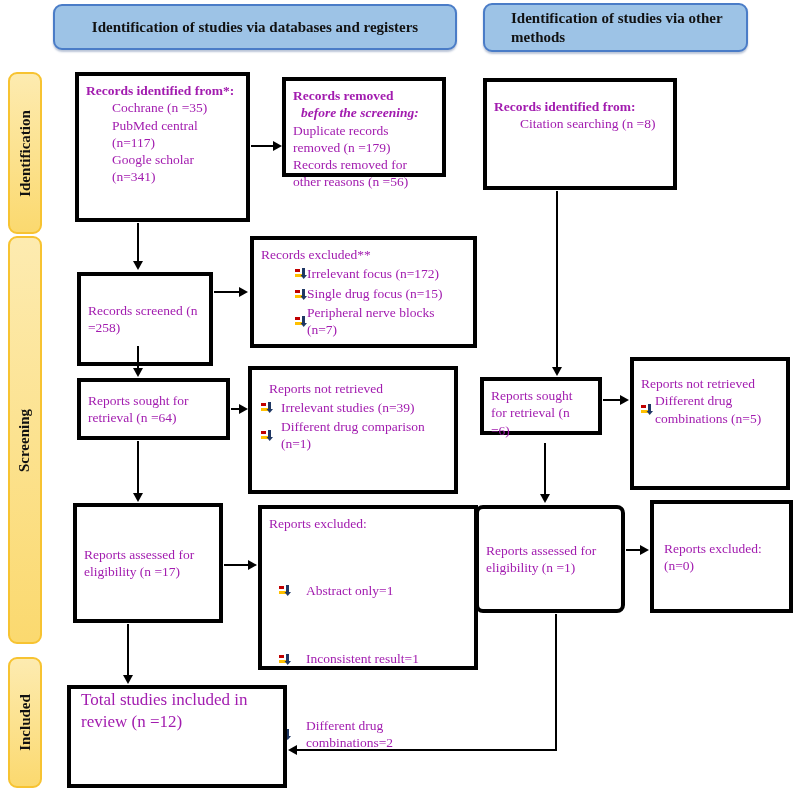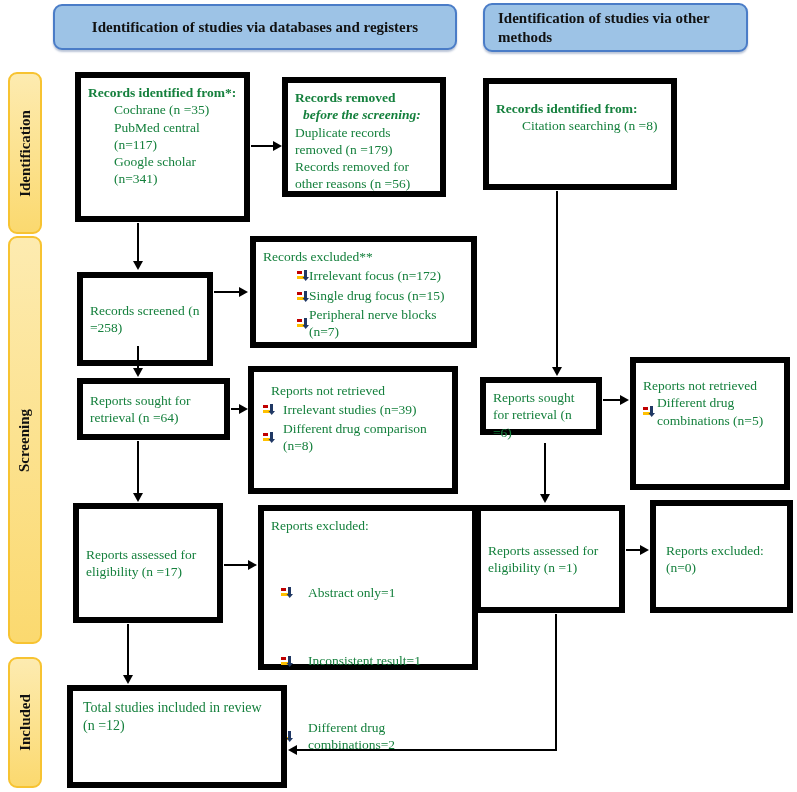--- a/index.html
+++ b/index.html
@@ -9,65 +9,65 @@
     overflow:hidden;
   }
   
   .hdr{
     position:absolute;background:#9DC3E6;border:2px solid #4A7CC7;border-radius:9px;
     box-shadow:0 2px 2px rgba(60,90,140,.35);
     font-weight:bold;font-size:15px;color:#111;
     display:flex;align-items:center;box-sizing:border-box;line-height:1.25;
   }
   #hdr-db{left:53px;top:4px;width:404px;height:46px;justify-content:center;text-align:center;}
-  #hdr-other{left:483px;top:3px;width:265px;height:49px;padding-left:13px;padding-right:10px;}
+  #hdr-other{left:483px;top:3px;width:265px;height:49px;padding-left:26px;padding-right:10px;}
   
   .stage{
     position:absolute;left:8px;width:34px;
     background:linear-gradient(to bottom,#FDEBB0,#FBD96F);
     border:2px solid #F7C331;border-radius:9px;box-sizing:border-box;
     display:flex;align-items:center;justify-content:center;
   }
   .stage span{
     transform:rotate(-90deg);white-space:nowrap;font-weight:bold;font-size:15px;color:#111;
   }
   #stage-identification{top:72px;height:162px;}
   #stage-screening{top:236px;height:408px;}
   #stage-included{top:657px;height:131px;}
   
   .box{
-    position:absolute;background:#fff;border:6px solid #000000;box-sizing:border-box;
-    font-size:13.5px;line-height:1.28;color:#15803d;padding:6px 7px;
+    position:absolute;background:#fff;border:4px solid #000000;box-sizing:border-box;
+    font-size:13.5px;line-height:1.28;color:#a21caf;padding:6px 7px;
   }
   .b-bold{font-weight:bold;}
   .b-bolditalic{font-weight:bold;font-style:italic;margin-left:8px;}
   .indent{margin-left:26px;}
   .bullet{display:flex;align-items:center;}
   .bullet .bicon{flex:0 0 auto;margin-top:3px;}
   #box-a{left:75px;top:72px;width:175px;height:150px;}
-  #box-b{left:282px;top:77px;width:164px;height:120px;}
+  #box-b{left:282px;top:77px;width:164px;height:100px;}
   #box-c{left:77px;top:272px;width:136px;height:94px;display:flex;align-items:center;}
   #box-d{left:250px;top:236px;width:227px;height:112px;}
   #box-d .bullet{margin-left:34px;}
   #box-e{left:77px;top:378px;width:153px;height:62px;display:flex;align-items:center;}
   #box-f{left:248px;top:366px;width:210px;height:128px;padding-top:10px;}
   #box-f .ftitle{margin-left:10px;}
   #box-f .bullet{margin-left:2px;}
   #box-f .bullet .bicon{margin-right:8px;}
   #box-g{left:73px;top:503px;width:150px;height:120px;display:flex;align-items:center;}
   #box-h{left:258px;top:505px;width:220px;height:165px;}
   #box-h .bullet{margin-left:10px;margin-bottom:1px;margin-top:48px;}
   #box-h .bullet .bicon{margin-right:15px;}
-  #box-i{left:67px;top:685px;width:220px;height:103px;padding-top:8px;padding-left:10px;font-size:14px;}
+  #box-i{left:67px;top:685px;width:220px;height:103px;padding-top:0;padding-left:10px;font-size:17px;}
   #box-j{left:483px;top:78px;width:194px;height:112px;padding-top:16px;}
   #box-j .indent{}
   #box-k{left:480px;top:377px;width:122px;height:58px;}
   #box-l{left:630px;top:357px;width:160px;height:133px;padding-top:14px;}
   #box-l .bullet .bicon{margin-right:2px;}
-  #box-m{left:475px;top:505px;width:150px;height:108px;display:flex;align-items:center;}
+  #box-m{left:475px;top:505px;width:150px;height:108px;display:flex;align-items:center;border-radius:8px;}
   #box-n{left:650px;top:500px;width:143px;height:113px;padding-top:36px;padding-left:10px;}
   
   .hline{position:absolute;height:2px;background:#000;}
   .vline{position:absolute;width:2px;background:#000;}
   .head-right{position:absolute;width:0;height:0;border-top:5px solid transparent;border-bottom:5px solid transparent;border-left:9px solid #000;}
   .head-down{position:absolute;width:0;height:0;border-left:5px solid transparent;border-right:5px solid transparent;border-top:9px solid #000;}
   .head-left{position:absolute;width:0;height:0;border-top:5px solid transparent;border-bottom:5px solid transparent;border-right:9px solid #000;}
 </style>
 </head>
 <body>
@@ -155,21 +155,21 @@
           </svg></span>
       <span>Irrelevant studies (n=39)</span>
     </div>
     <div class="bullet">
       <span class="bicon"><svg width="12" height="11" viewBox="0 0 12 11">
             <rect x="0" y="1" width="5" height="3" fill="#C00000"></rect>
             <rect x="0" y="6" width="7" height="3" fill="#FFC000"></rect>
             <rect x="7" y="0" width="3" height="7" fill="#203864"></rect>
             <polygon points="5.5,7 12,7 8.7,11" fill="#203864"></polygon>
           </svg></span>
-      <span>Different drug comparison (n=8)</span>
+      <span>Different drug comparison (n=1)</span>
     </div>
   </div>
 
   <div class="box" id="box-g">
     <span>Reports assessed for eligibility (n =17)</span>
   </div>
 
   <div class="box" id="box-h">
     <div>Reports excluded:</div>
     <div class="bullet">

